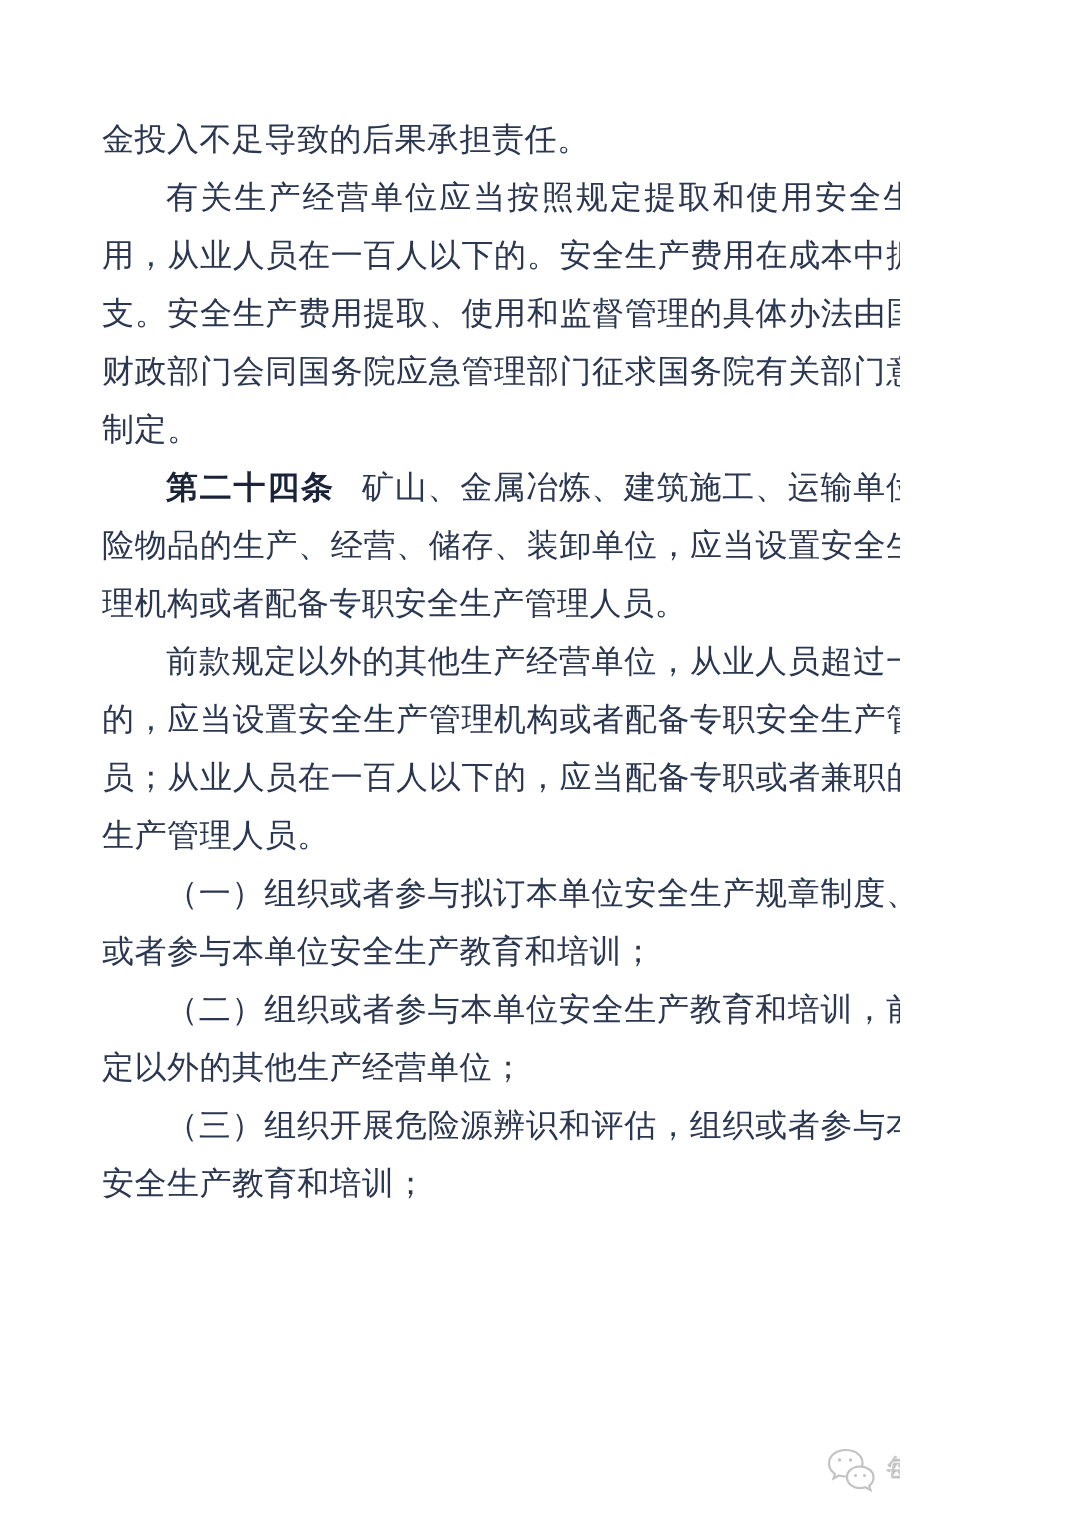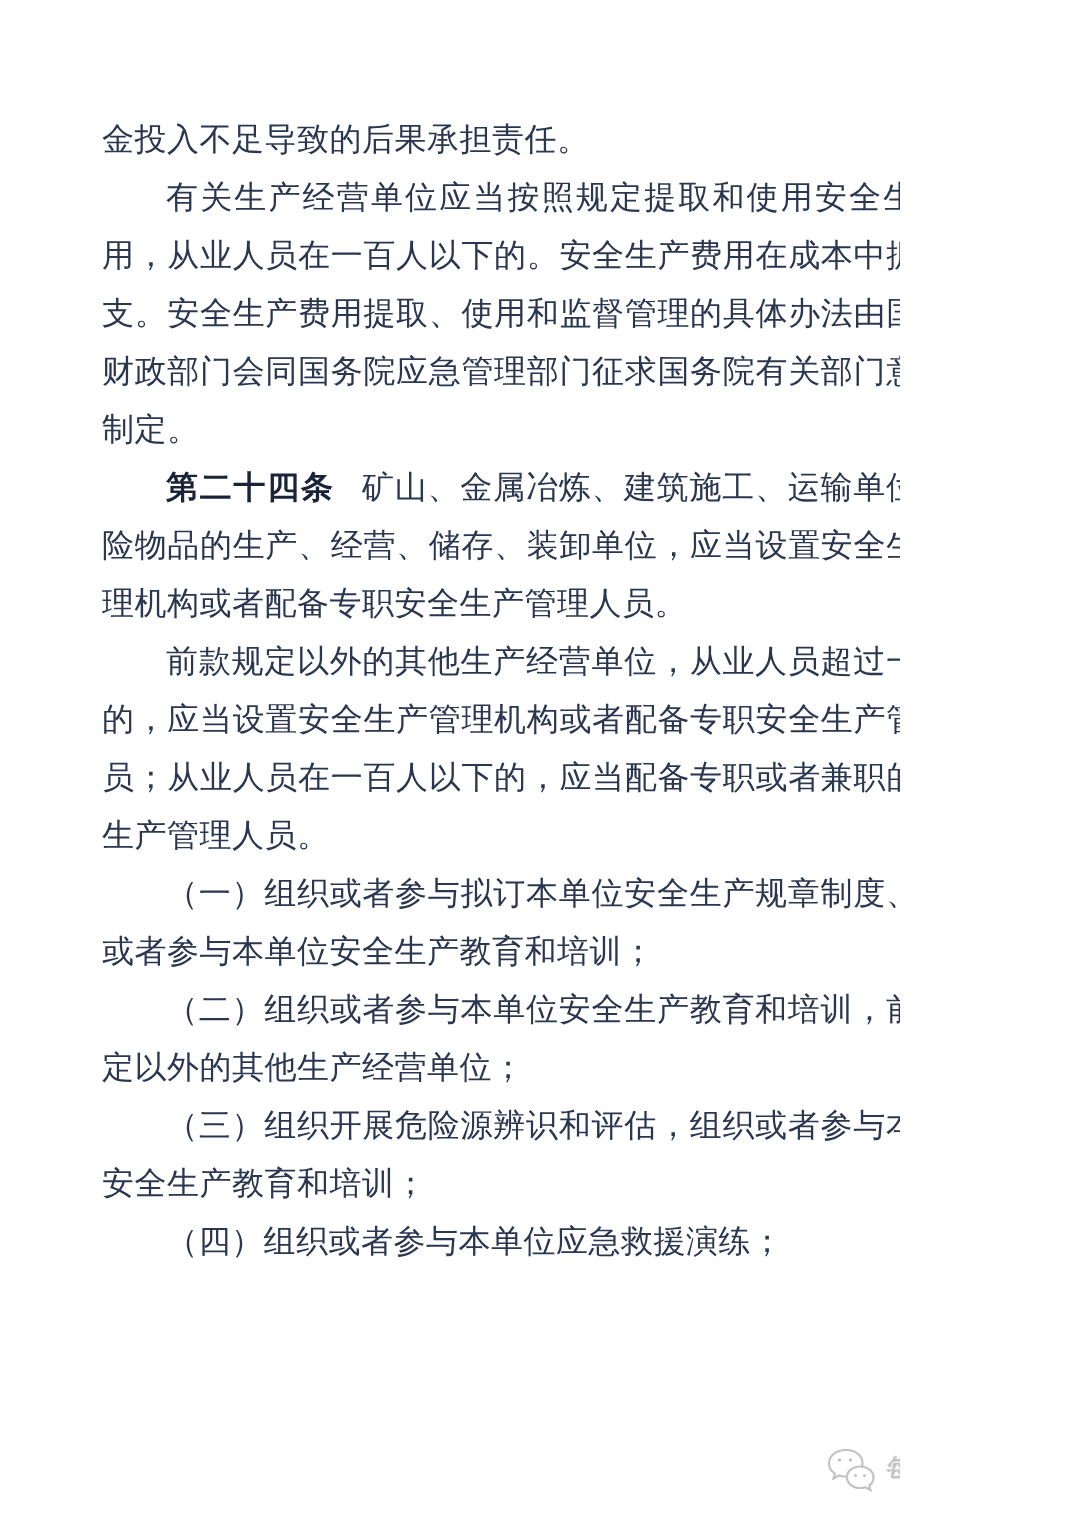--- a/index.html
+++ b/index.html
@@ -92,21 +92,20 @@
 <div class="screen">
 
   <div class="doc-body">
       <p class="para continuation"><span class="ptext">金投入不足导致的后果承担责任。</span></p>
       <p class="para indent"><span class="ptext">有关生产经营单位应当按照规定提取和使用安全生产费用，从业人员在一百人以下的。安全生产费用在成本中据实列支。安全生产费用提取、使用和监督管理的具体办法由国务院财政部门会同国务院应急管理部门征求国务院有关部门意见后制定。</span></p>
       <p class="para article"><span class="heading">第二十四条</span><span class="ptext">矿山、金属冶炼、建筑施工、运输单位和危险物品的生产、经营、储存、装卸单位，应当设置安全生产管理机构或者配备专职安全生产管理人员。</span></p>
       <p class="para indent"><span class="ptext">前款规定以外的其他生产经营单位，从业人员超过一百人的，应当设置安全生产管理机构或者配备专职安全生产管理人员；从业人员在一百人以下的，应当配备专职或者兼职的安全生产管理人员。</span></p>
       <p class="para indent"><span class="ptext">（一）组织或者参与拟订本单位安全生产规章制度、组织或者参与本单位安全生产教育和培训；</span></p>
       <p class="para indent"><span class="ptext">（二）组织或者参与本单位安全生产教育和培训，前款规定以外的其他生产经营单位；</span></p>
       <p class="para indent"><span class="ptext">（三）组织开展危险源辨识和评估，组织或者参与本单位安全生产教育和培训；</span></p>
-      <p class="para indent"><span class="ptext">（四）组织或者参与本单位应急救援演练；</span></p>
     </div>
 
   <div class="footer">
     <span class="page-number">12</span>
     <div class="watermark">
       <svg class="wx-icon" viewBox="0 0 52 48" fill="none" xmlns="http://www.w3.org/2000/svg">
 
         <path d="M20 4 C10 4 3 10 3 17.5 C3 22 5.5 25.5 9 27.8 L7.5 32.5 L13 29.5 C15.2 30.2 17.5 30.6 20 30.5" stroke="#c3c3c3" stroke-width="2.2" fill="#ffffff"></path>
         <path d="M20 4 C30 4 36.5 10 36.5 17 C36.5 18.2 36.3 19.3 35.9 20.4" stroke="#c3c3c3" stroke-width="2.2" fill="none"></path>
 

